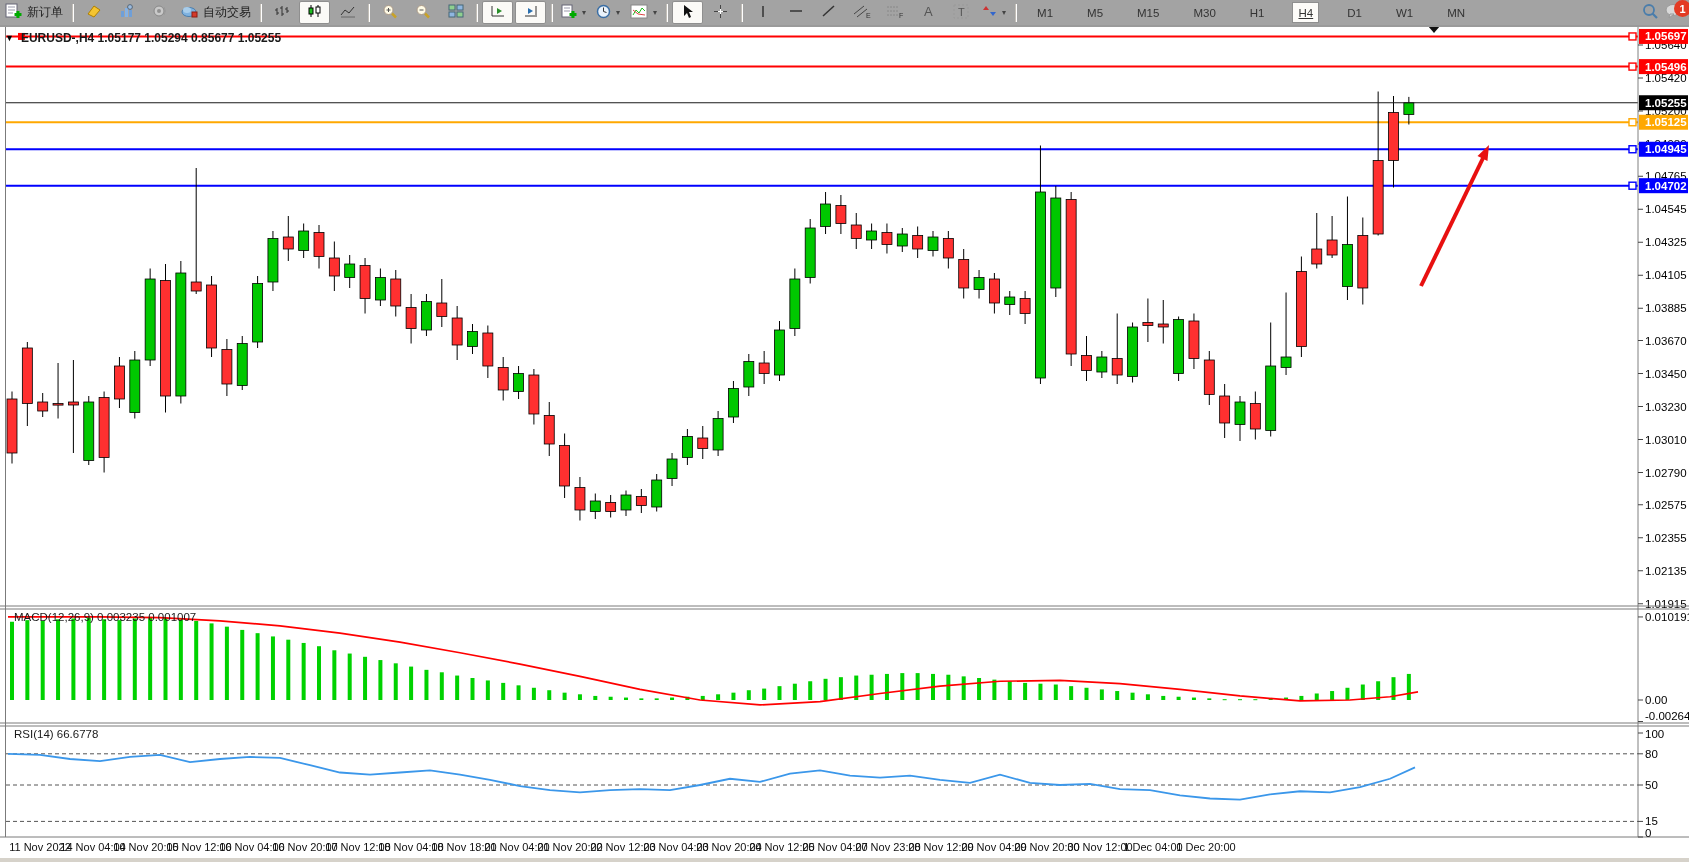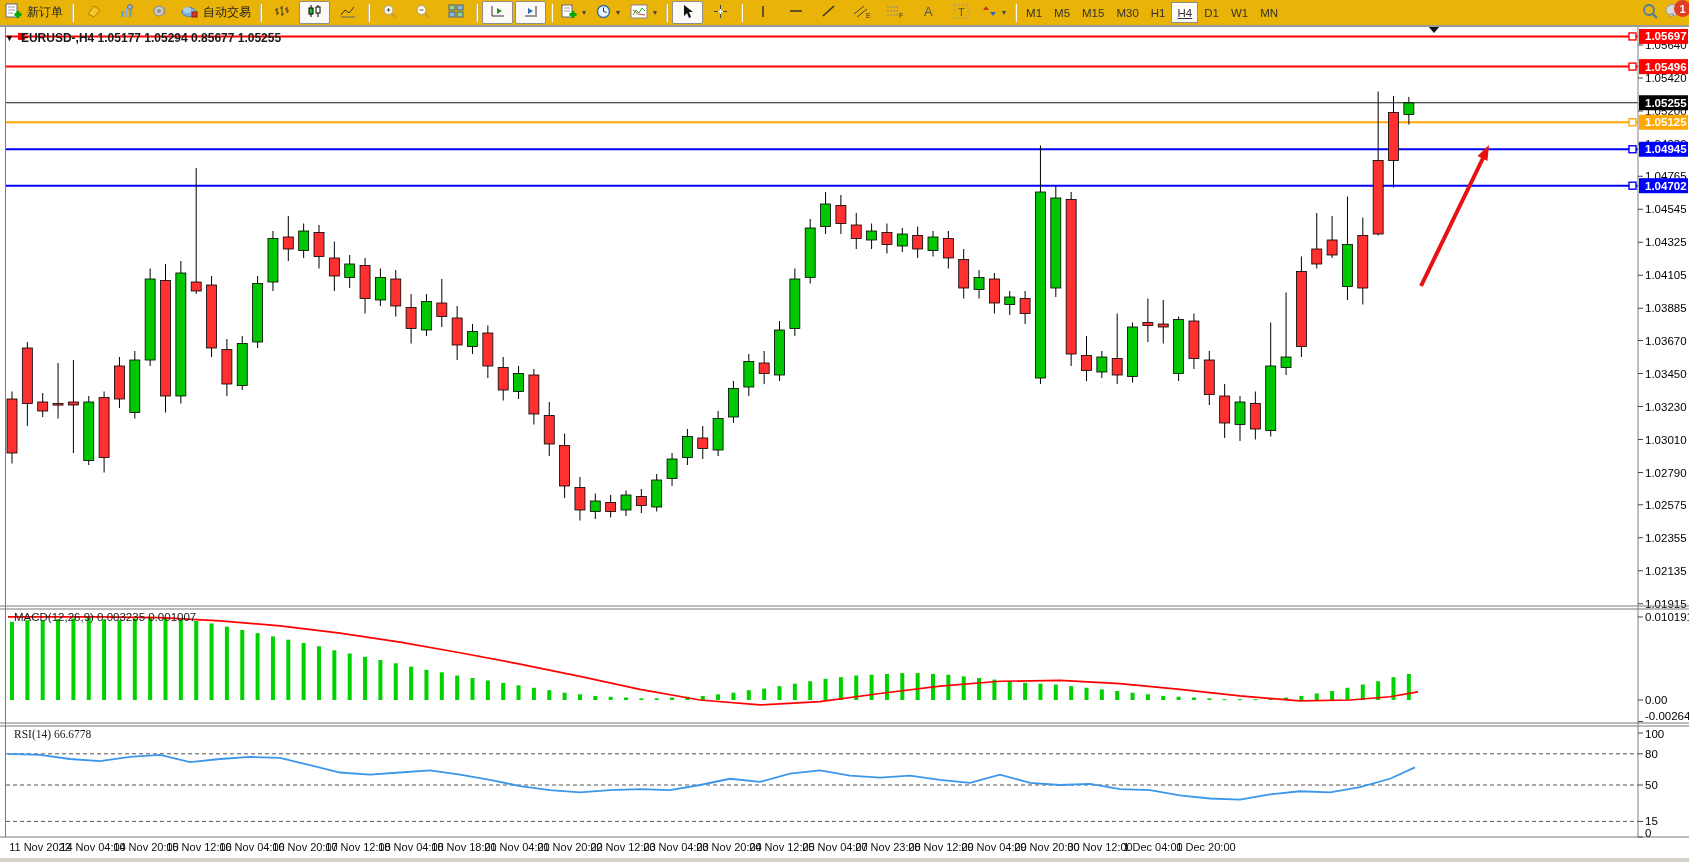--- a/index.html
+++ b/index.html
@@ -1,25 +1,25 @@
 <!DOCTYPE html>
 <html><head>
 <meta charset="utf-8">
 <style>
   html,body{margin:0;padding:0;background:#ffffff;font-family:"Liberation Sans",sans-serif;}
   #app{position:relative;width:1689px;height:862px;overflow:hidden;background:#fff;}
   
-  #toolbar{position:absolute;left:0;top:0;width:1689px;height:25px;background:#eab308;
+  #toolbar{position:absolute;left:0;top:0;width:1689px;height:25px;background:#a3a3a3;
     border-bottom:1px solid #9a9a9a;display:flex;align-items:center;z-index:5;font-size:12px;color:#222;}
   .tbtn{height:21px;min-width:23px;display:flex;align-items:center;justify-content:center;
     padding:0 3px;margin:0 1px;border:1px solid transparent;border-radius:2px;gap:4px;cursor:default;}
   .tbtn.active{background:#fbfaf7;border:1px solid #8f8f8f;}
   .tbtn .lbl{white-space:nowrap;}
   .sep{width:1px;height:18px;background:#c3bfb8;margin:0 4px;box-shadow:1px 0 0 #fff;}
-  .tf{height:19px;padding:0 5px;margin:0 0;display:flex;align-items:center;font-size:11.5px;color:#333;border:1px solid transparent;}
+  .tf{height:19px;padding:0 5px;margin:0 11px;display:flex;align-items:center;font-size:11.5px;color:#333;border:1px solid transparent;}
   .tf.active{background:#fdfcf9;border:1px solid #8f8f8f;text-decoration:underline;}
   .caret{font-size:8px;color:#444;margin-left:1px;}
   #tb-right{margin-left:auto;display:flex;align-items:center;margin-right:6px;gap:6px;}
   .badge{position:relative;width:17px;height:17px;background:#e33b24;border-radius:50%;
     color:#fff;font-size:11px;font-weight:bold;display:flex;align-items:center;justify-content:center;}
   
   #chart-svg{position:absolute;left:0;top:0;z-index:1;}
   #chart-title{position:absolute;left:5px;top:31px;z-index:3;font-size:12px;font-weight:bold;color:#1a1a1a;display:flex;gap:7px;align-items:center;}
   #chart-title .tri{font-size:9px;color:#000;}
   .ind-label{position:absolute;z-index:3;font-size:11.5px;color:#1a1a1a;left:14px;}
@@ -240,21 +240,21 @@
               <polygon points="5,11 4,15 9,11" fill="#d8d8d8" stroke="#9a9a9a"></polygon>
             </svg></span><span class="badge" style="position:absolute;right:-8px;top:-3px;">1</span></span>
       </div>
     </div>
 
   <div id="chart-title">
     <span class="tri">▼</span>
     <span>EURUSD-,H4  1.05177 1.05294 0.85677 1.05255</span>
   </div>
   <div class="ind-label" style="top:611px;text-align:center;">MACD(12,26,9) 0.003235 0.001007</div>
-  <div class="ind-label" style="top:728px;font-family:Liberation Serif, serif;">RSI(14) 66.6778</div>
+  <div class="ind-label" style="top:728px;">RSI(14) 66.6778</div>
 
   <svg id="chart-svg" width="1689" height="862">
       <line x1="6" y1="36.45000000000061" x2="1638" y2="36.45000000000061" stroke="#FF0000" stroke-width="2"></line>
       <rect x="1629" y="32.95000000000061" width="7" height="7" fill="#fff" stroke="#FF0000" stroke-width="1.4"></rect>
       <rect x="18" y="32.95000000000061" width="7" height="7" fill="#FF0000"></rect>
       <line x1="6" y1="66.60000000000161" x2="1638" y2="66.60000000000161" stroke="#FF0000" stroke-width="2"></line>
       <rect x="1629" y="63.100000000001614" width="7" height="7" fill="#fff" stroke="#FF0000" stroke-width="1.4"></rect>
       <line x1="6" y1="122.24999999999982" x2="1638" y2="122.24999999999982" stroke="#FFA800" stroke-width="2"></line>
       <rect x="1629" y="118.74999999999982" width="7" height="7" fill="#fff" stroke="#FFA800" stroke-width="1.4"></rect>
       <line x1="6" y1="149.25000000000017" x2="1638" y2="149.25000000000017" stroke="#0000FF" stroke-width="2"></line>

